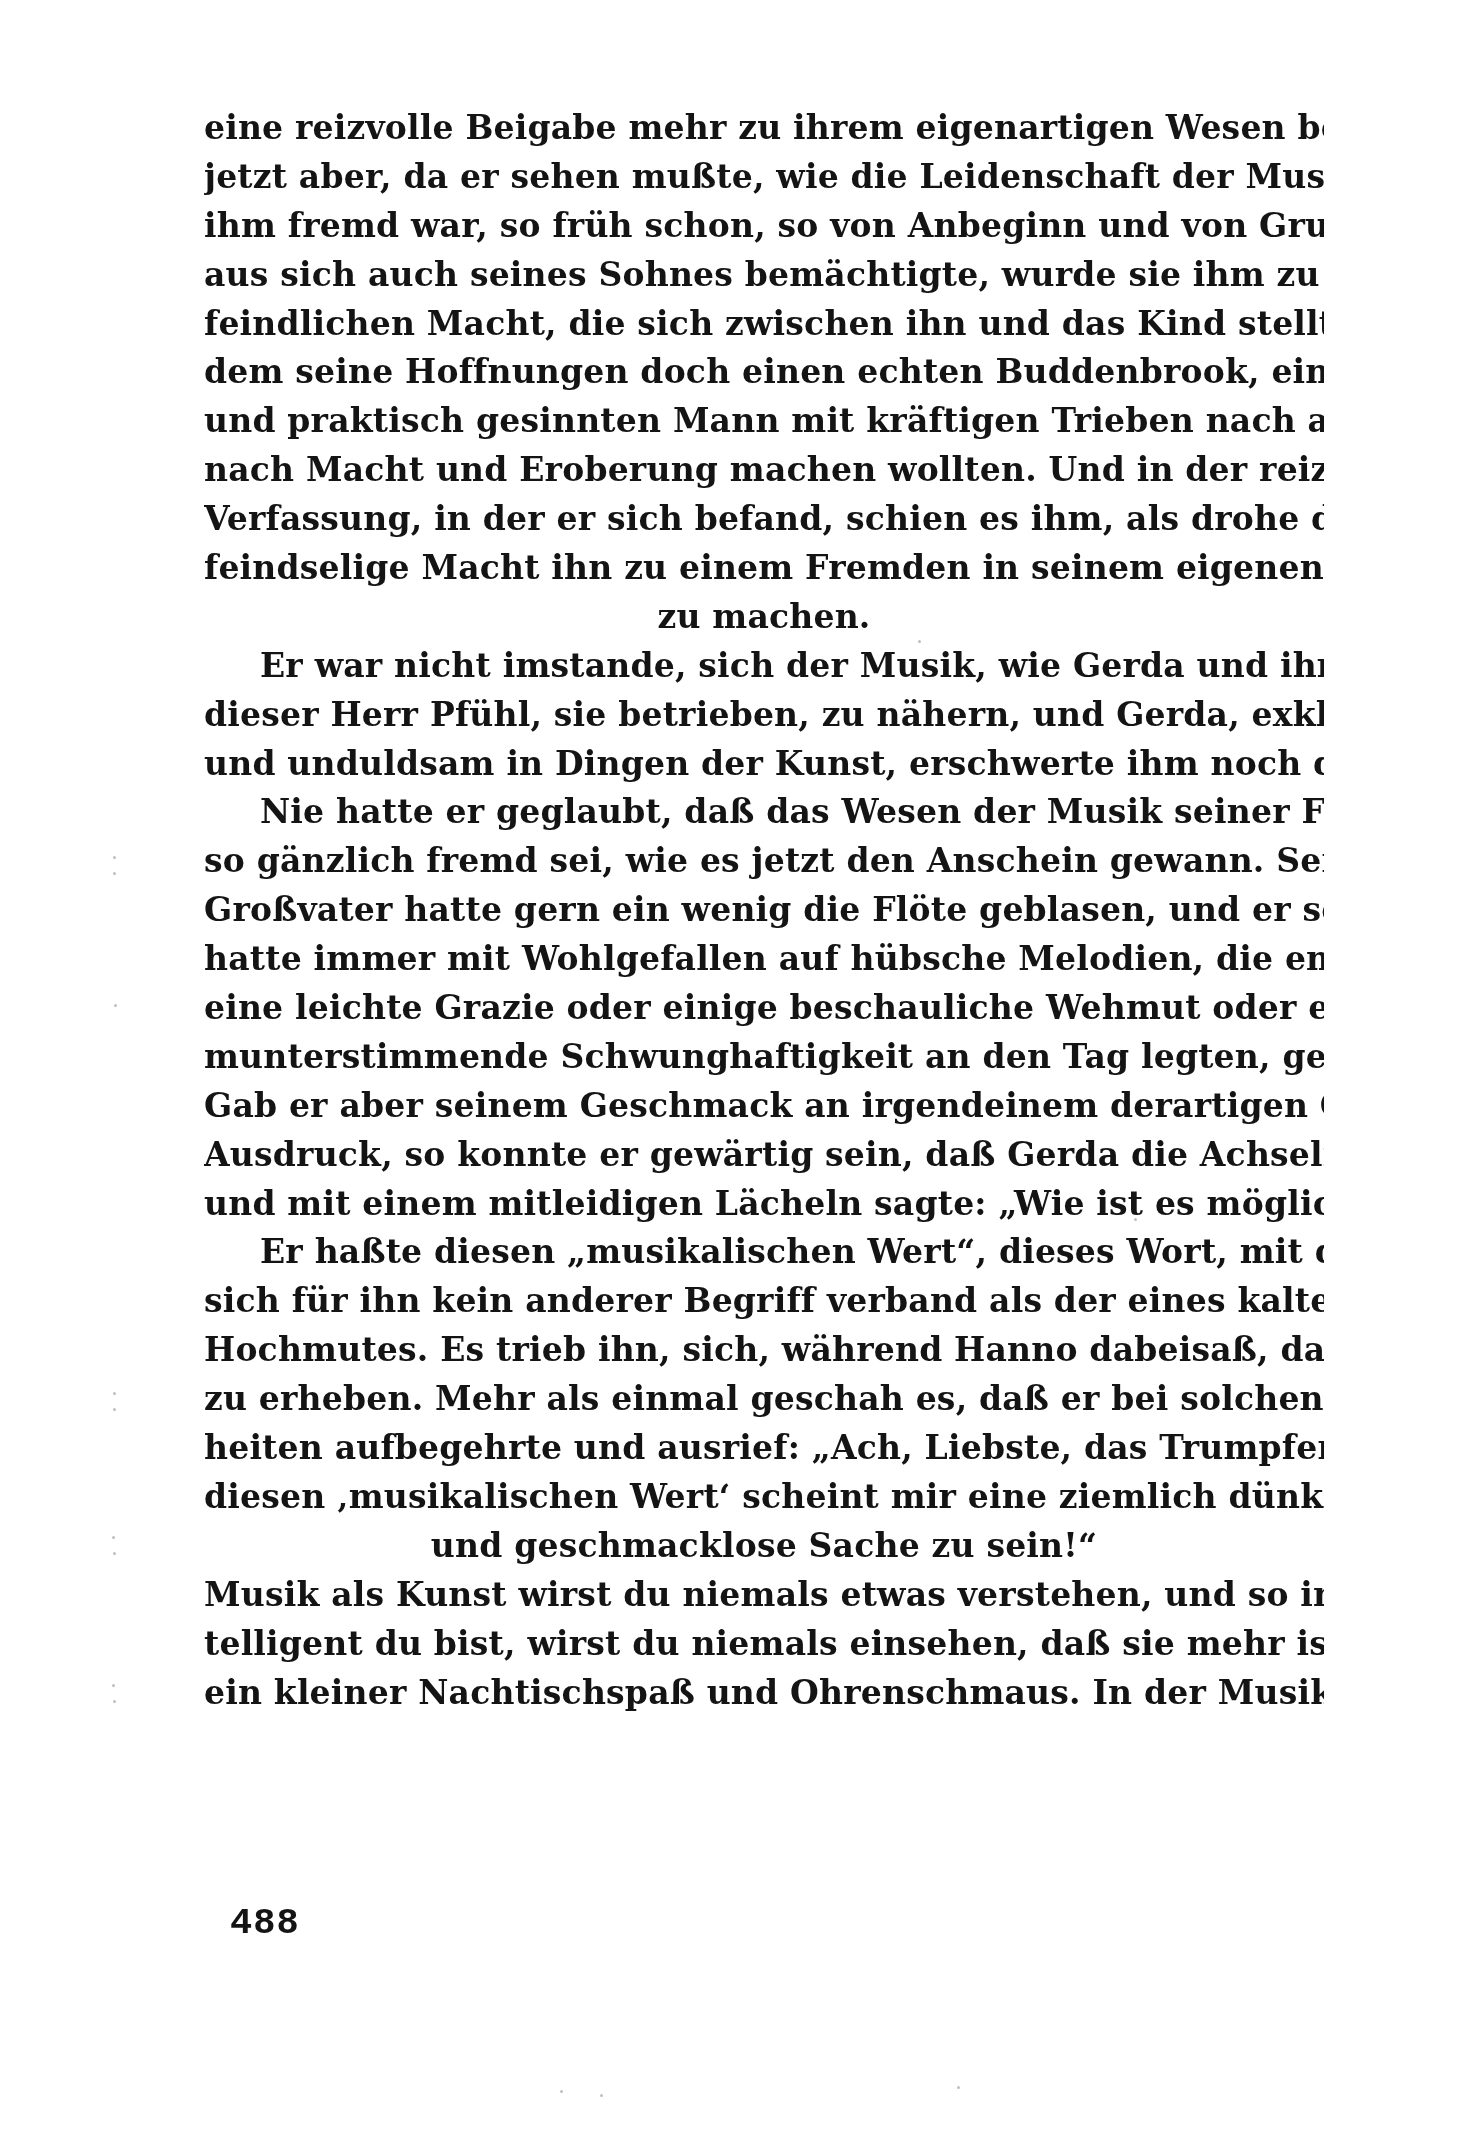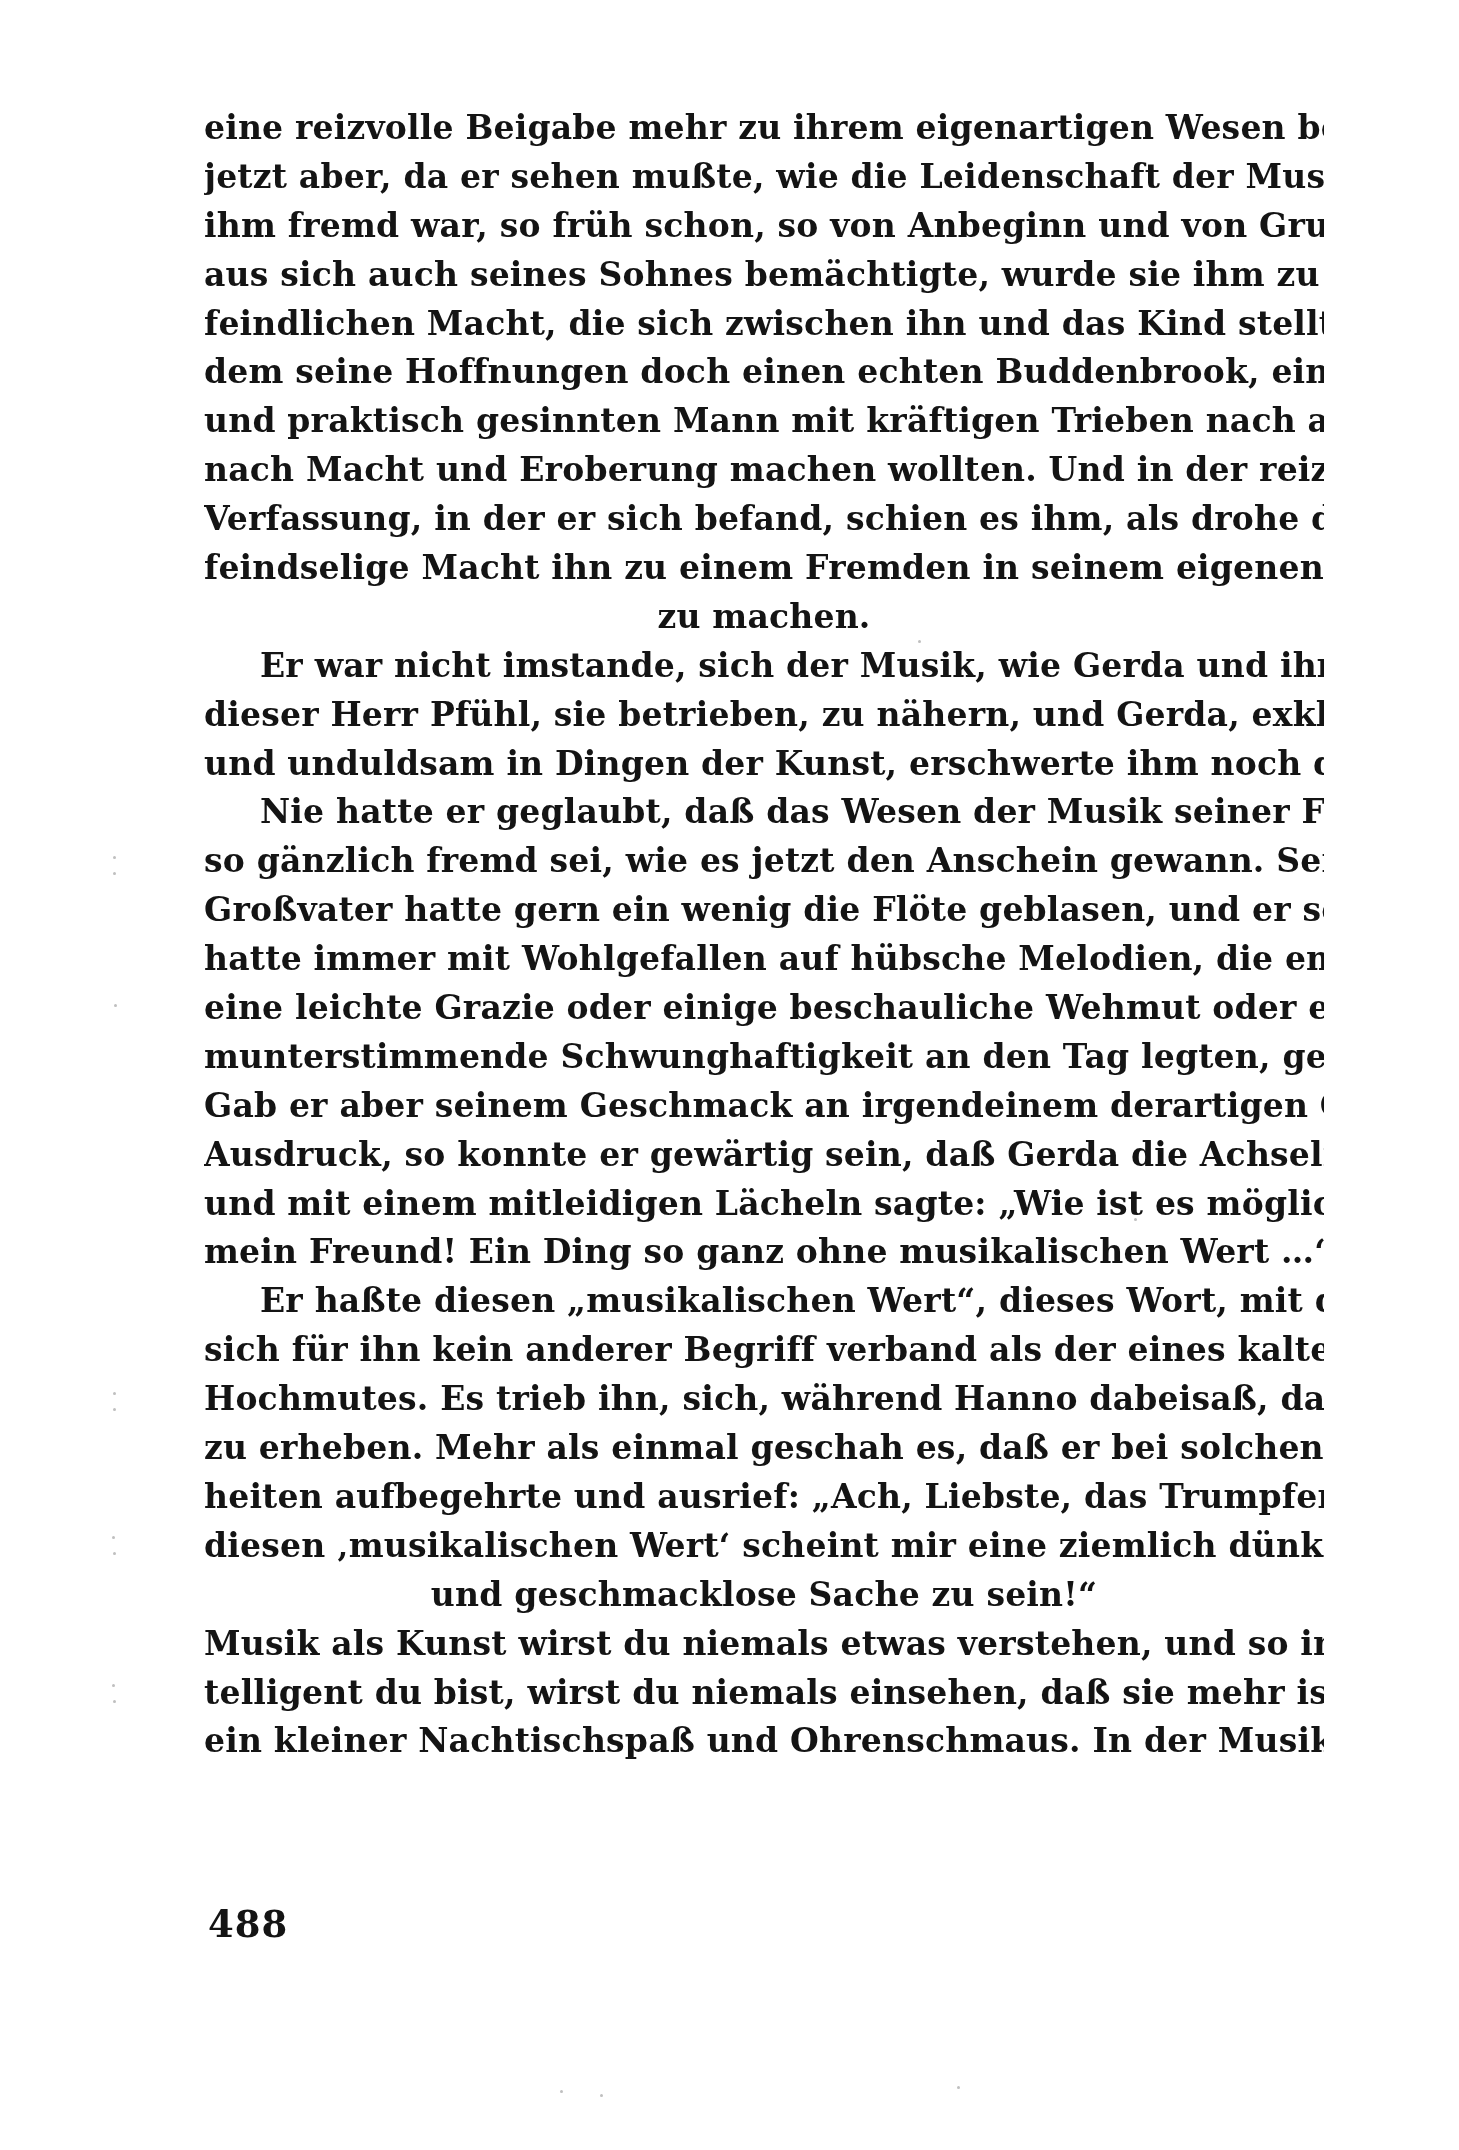--- a/index.html
+++ b/index.html
@@ -33,24 +33,25 @@
     letter-spacing: 0.2px;
     text-align: center;
   }
   .j {
     text-align: justify;
     text-align-last: justify;
   }
   .ind { padding-left: 56px; }
   .page-number {
     position: absolute;
-    left: 208px;
+    left: 230px;
     top: 1902px;
     font-size: 37px;
     letter-spacing: 1px;
+    font-family: Liberation Mono, monospace;
   }
   
   .speckles { position: absolute; left: 0; top: 0; width: 100%; height: 100%; pointer-events: none; }
   .speck {
     position: absolute;
     width: 3px; height: 3px;
     border-radius: 50%;
     background: #8a8a8a;
     opacity: 0.55;
   }
@@ -85,21 +86,20 @@
     <div class="paragraph">
       <div class="line j ind">Nie hatte er geglaubt, daß das Wesen der Musik seiner Familie</div>
       <div class="line j">so gänzlich fremd sei, wie es jetzt den Anschein gewann. Sein</div>
       <div class="line j">Großvater hatte gern ein wenig die Flöte geblasen, und er selbst</div>
       <div class="line j">hatte immer mit Wohlgefallen auf hübsche Melodien, die entweder</div>
       <div class="line j">eine leichte Grazie oder einige beschauliche Wehmut oder eine</div>
       <div class="line j">munterstimmende Schwunghaftigkeit an den Tag legten, gelauscht.</div>
       <div class="line j">Gab er aber seinem Geschmack an irgendeinem derartigen Gebilde</div>
       <div class="line j">Ausdruck, so konnte er gewärtig sein, daß Gerda die Achseln zuckte</div>
       <div class="line j">und mit einem mitleidigen Lächeln sagte: „Wie ist es möglich,</div>
-      <div class="line">mein Freund! Ein Ding so ganz ohne musikalischen Wert …“</div>
     </div>
 
     <div class="paragraph">
       <div class="line j ind">Er haßte diesen „musikalischen Wert“, dieses Wort, mit dem</div>
       <div class="line j">sich für ihn kein anderer Begriff verband als der eines kalten</div>
       <div class="line j">Hochmutes. Es trieb ihn, sich, während Hanno dabeisaß, dagegen</div>
       <div class="line j">zu erheben. Mehr als einmal geschah es, daß er bei solchen Gelegen=</div>
       <div class="line j">heiten aufbegehrte und ausrief: „Ach, Liebste, das Trumpfen auf</div>
       <div class="line j">diesen ‚musikalischen Wert‘ scheint mir eine ziemlich dünkelhafte</div>
       <div class="line">und geschmacklose Sache zu sein!“</div>

